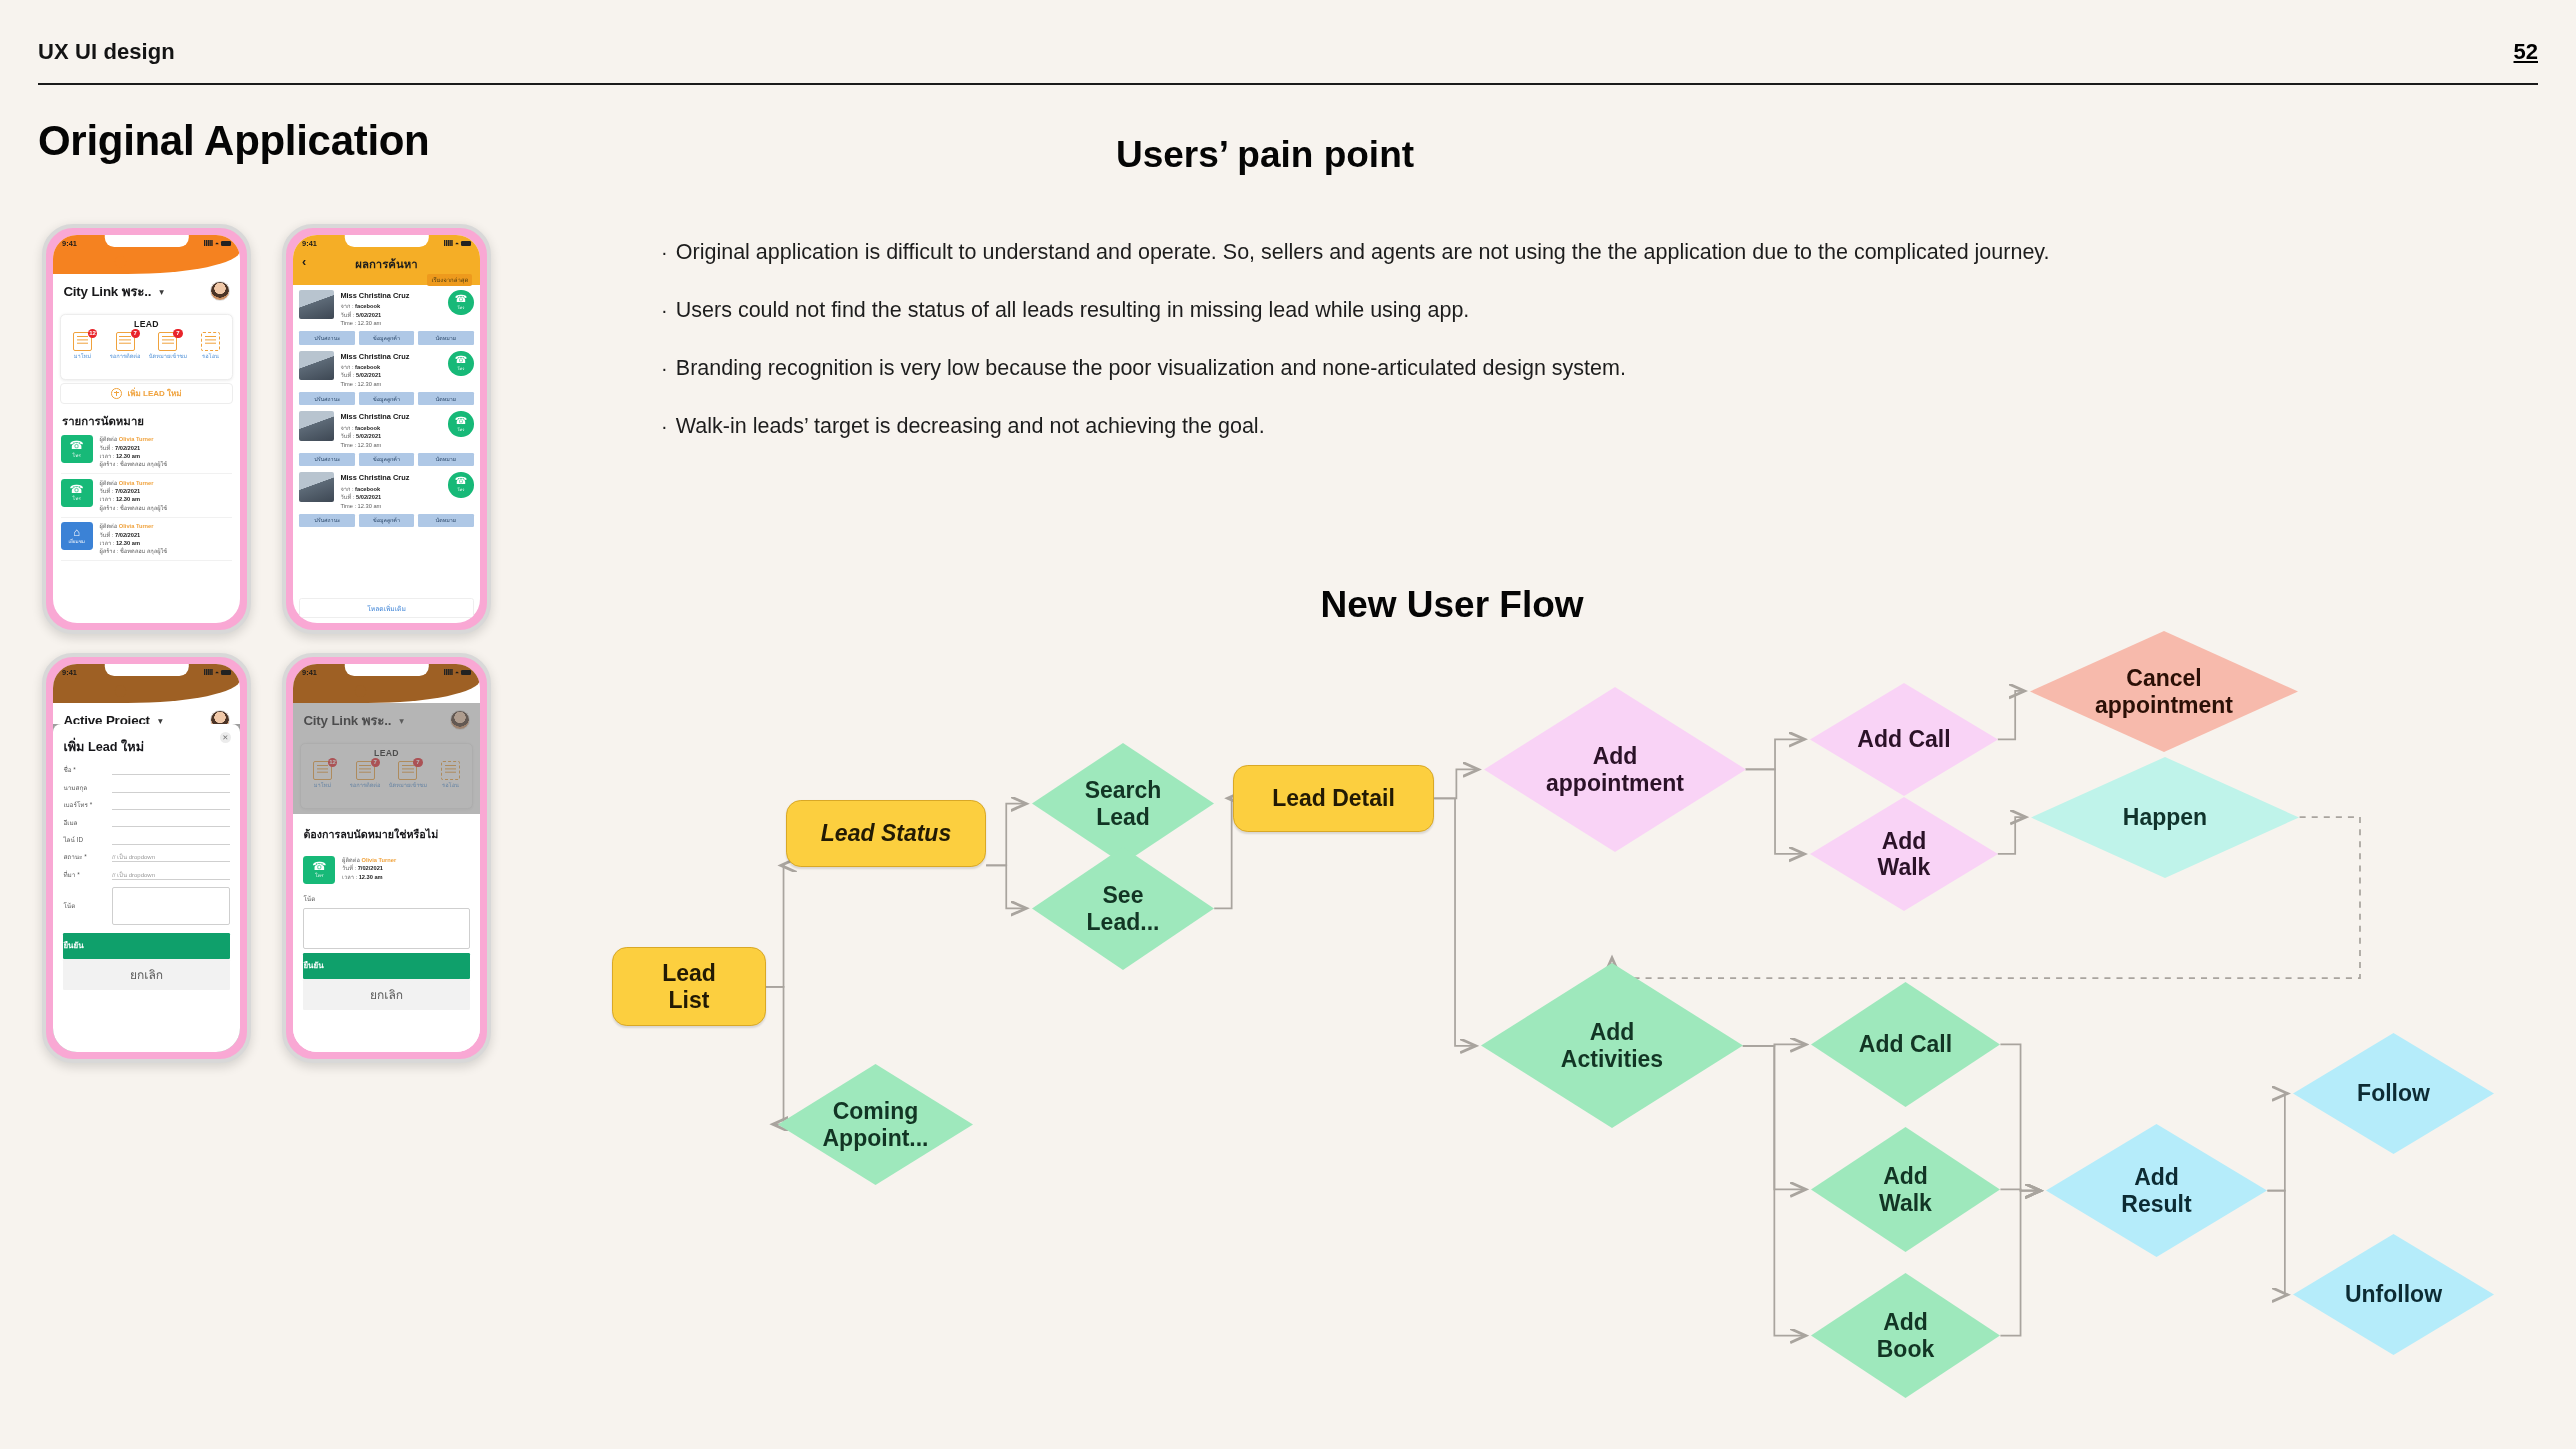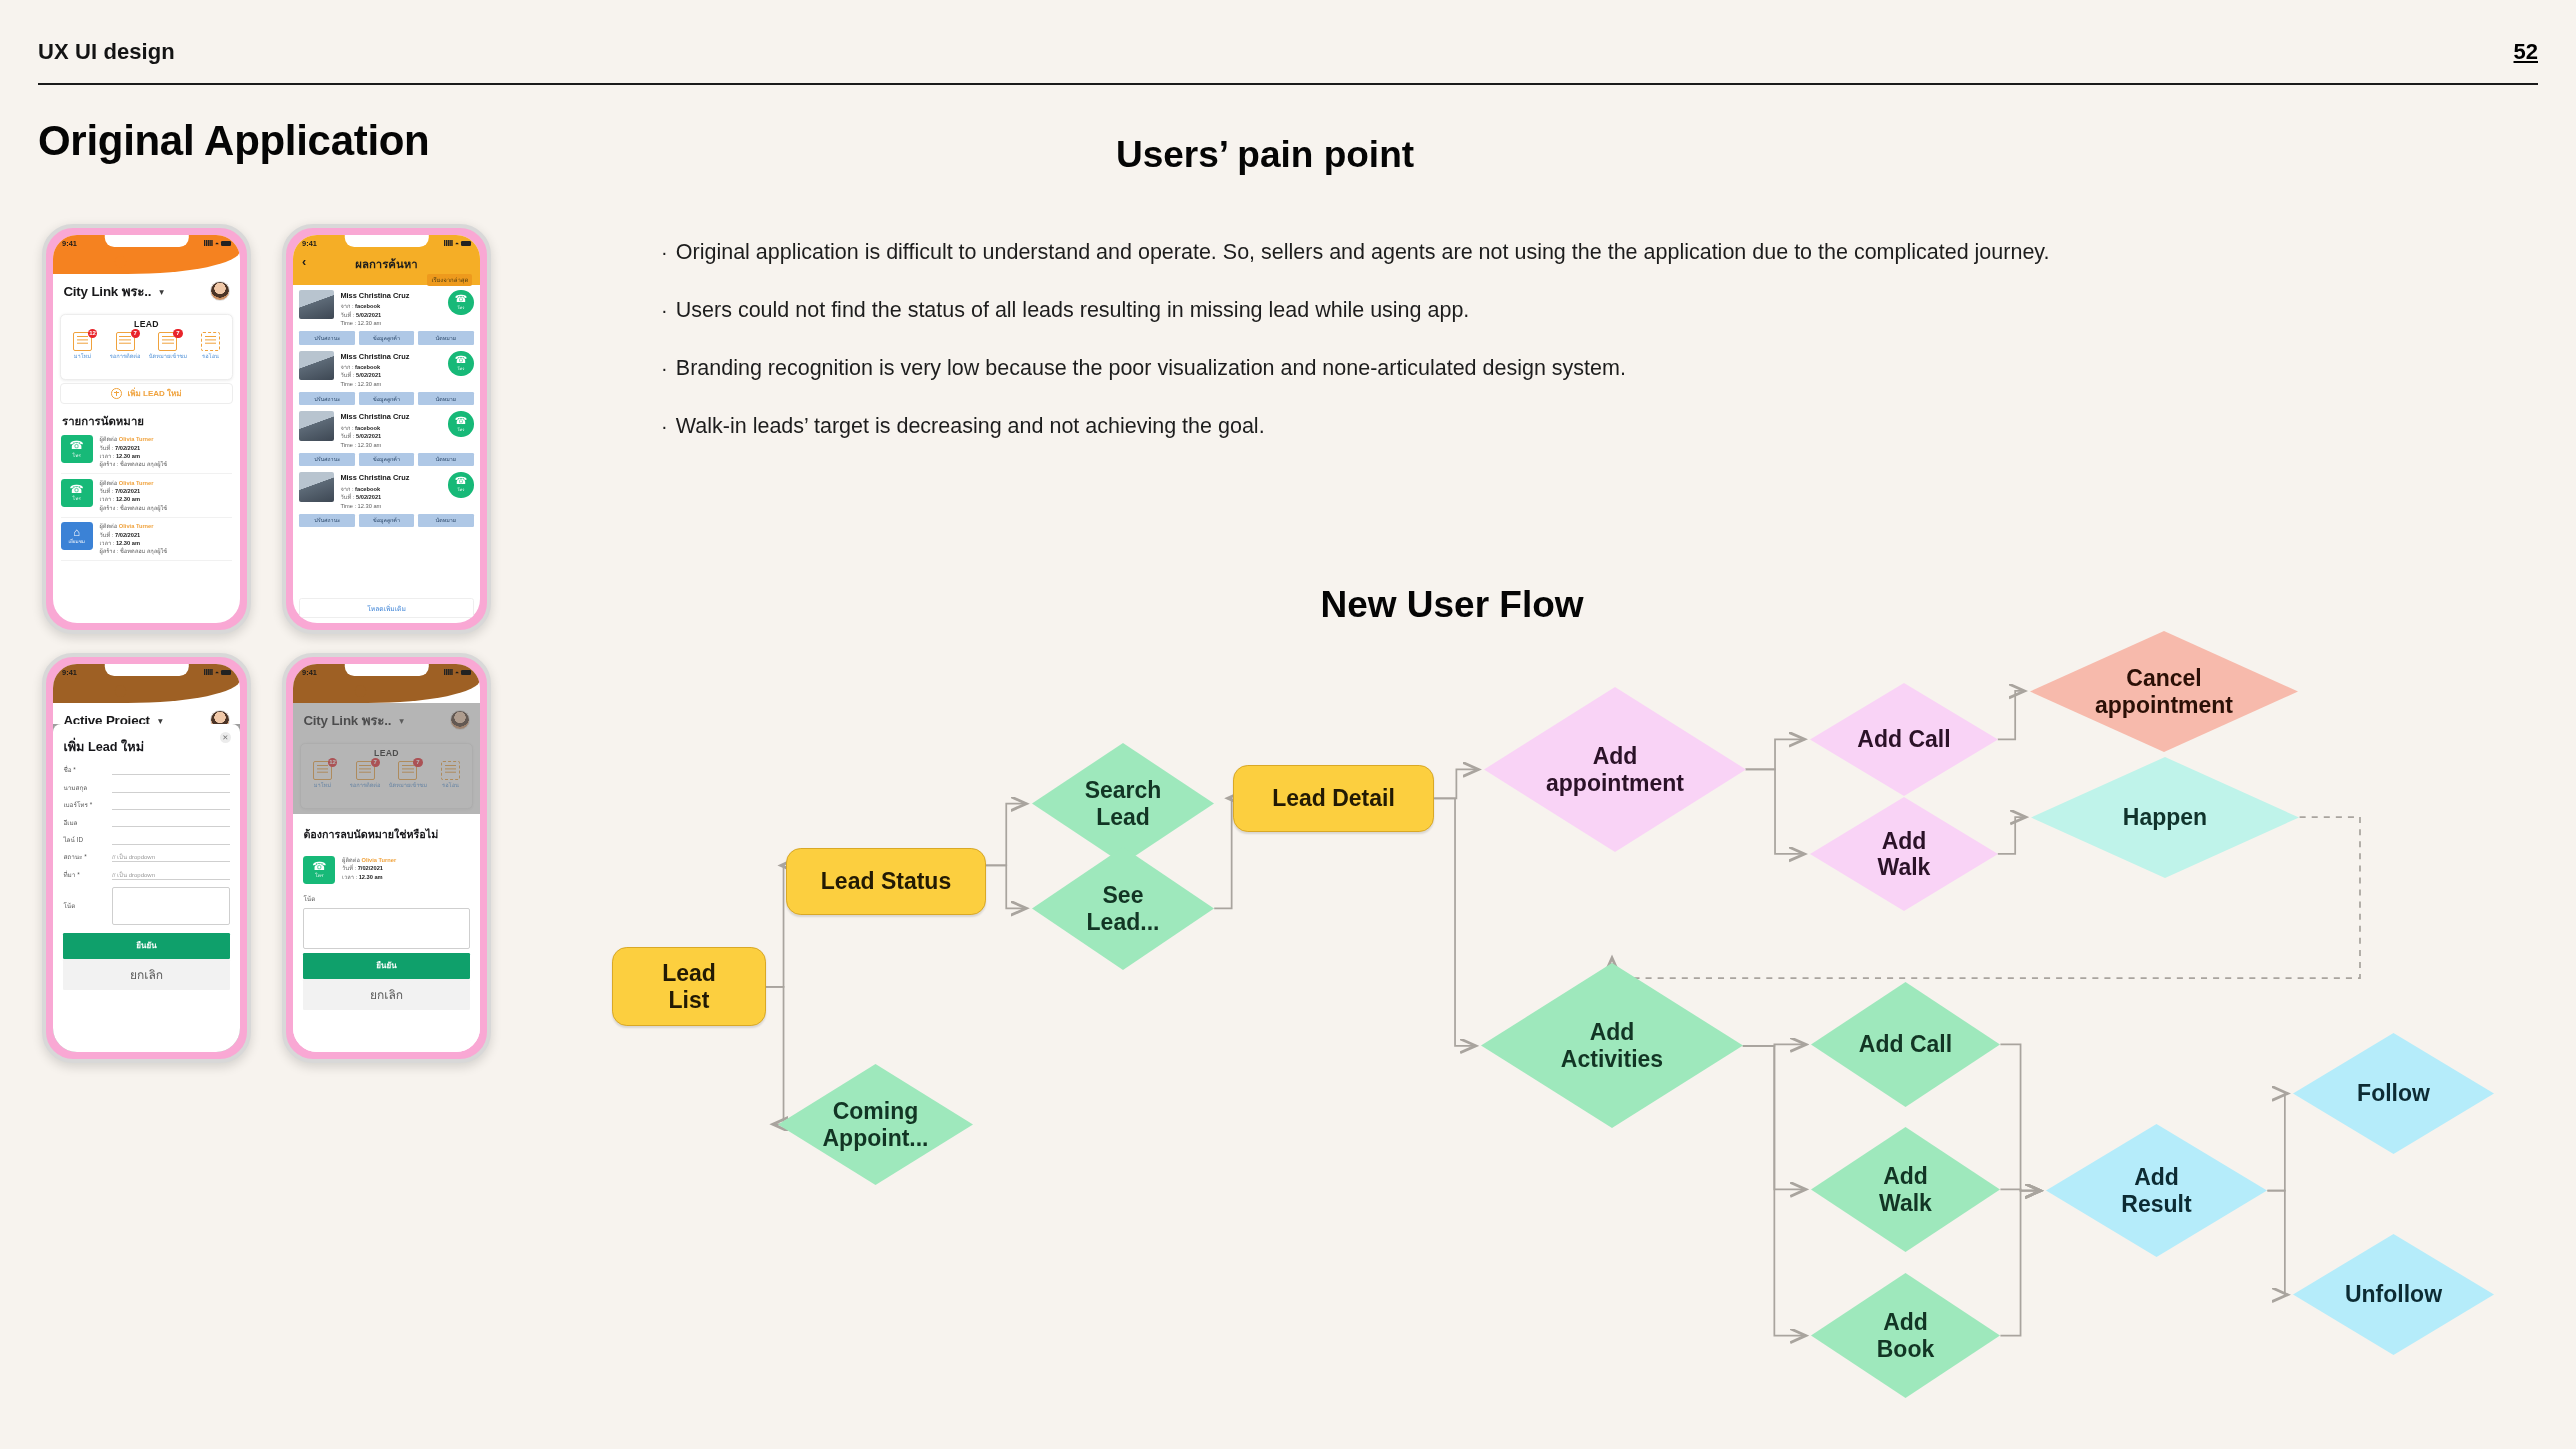--- a/index.html
+++ b/index.html
@@ -168,21 +168,21 @@
   .dim{position:absolute;inset:0;background:rgba(40,40,40,.45);z-index:8;}
   .sheet{position:absolute;left:0;right:0;bottom:0;background:#fff;z-index:9;
     border-radius:8px 8px 0 0;padding:12px 10.7px 8px;box-sizing:border-box;}
   .sheet-x{position:absolute;right:9.4px;top:8px;width:11.4px;height:11.4px;border-radius:50%;
     background:#ececec;color:#777;font-size:7.4px;line-height:11.4px;text-align:center;}
   .sheet-title{font-size:12.7px;font-weight:800;color:#16161a;margin-bottom:8.7px;}
   .f-row{display:flex;align-items:center;gap:6.7px;margin-bottom:7.4px;}
   .f-lab{width:42px;flex:0 0 42px;font-size:6.4px;color:#575757;}
   .f-line{flex:1;border-bottom:0.7px solid #cfcfcf;height:8.7px;font-size:6px;color:#9a9a9a;}
   .f-box{flex:1;height:36px;border:0.7px solid #cfcfcf;border-radius:2px;}
-  .btn-ok{margin-top:4px;background:#0FA06B;color:#fff;text-align:center;
+  .btn-ok{margin-top:4px;background:#0FA06B;color:#fff;text-align:left;
     font-size:8px;font-weight:700;padding:6.7px 0;border-radius:1.3px;}
   .btn-cancel{background:#f2f2f2;color:#5a5a5a;text-align:center;
     font-size:12px;padding:6px 0;border-radius:1.3px;}
   .greyed{position:absolute;inset:0;background:rgba(120,120,120,.55);z-index:5;}
   
   #flow{position:absolute;left:0;top:0;width:2576px;height:1449px;pointer-events:none;}
   .node{
     position:absolute;display:flex;align-items:center;justify-content:center;
     text-align:center;box-sizing:border-box;
     font-size:23px;font-weight:600;line-height:1.15;color:#14251b;
@@ -583,21 +583,21 @@
     <path d="M2982,1557 H3012 V1775 H3042" fill="none" stroke="#A9A49E" stroke-width="2.6" marker-end="url(#arw)"></path>
     <path d="M2982,1773 H3012 V1775 H3042" fill="none" stroke="#A9A49E" stroke-width="2.6" marker-end="url(#arw)"></path>
     <path d="M2982,1991 H3012 V1775 H3042" fill="none" stroke="#A9A49E" stroke-width="2.6" marker-end="url(#arw)"></path>
     <path d="M3380,1775 H3406 V1630 H3410" fill="none" stroke="#A9A49E" stroke-width="2.6" marker-end="url(#arw)"></path>
     <path d="M3380,1775 H3406 V1930 H3410" fill="none" stroke="#A9A49E" stroke-width="2.6" marker-end="url(#arw)"></path>
   </svg>
 <div id="flow-nodes">
     <div class="node pill" style="left: 612px; top: 947px; width: 154px; height: 79px;">
       <span class="lbl">Lead<br>List</span>
     </div>
-    <div class="node pill" style="left: 786px; top: 848px; width: 200px; height: 67px;">
+    <div class="node pill" style="left: 786px; top: 800px; width: 200px; height: 67px; font-style: italic;">
       <span class="lbl">Lead Status</span>
     </div>
     <div class="node diamond g-green" style="left: 1032px; top: 743px; width: 182px; height: 121px;">
       <div class="dshape"></div>
       <span class="lbl">Search<br>Lead</span>
     </div>
     <div class="node diamond g-green" style="left: 1032px; top: 847px; width: 182px; height: 123px;">
       <div class="dshape"></div>
       <span class="lbl">See<br>Lead...</span>
     </div>

